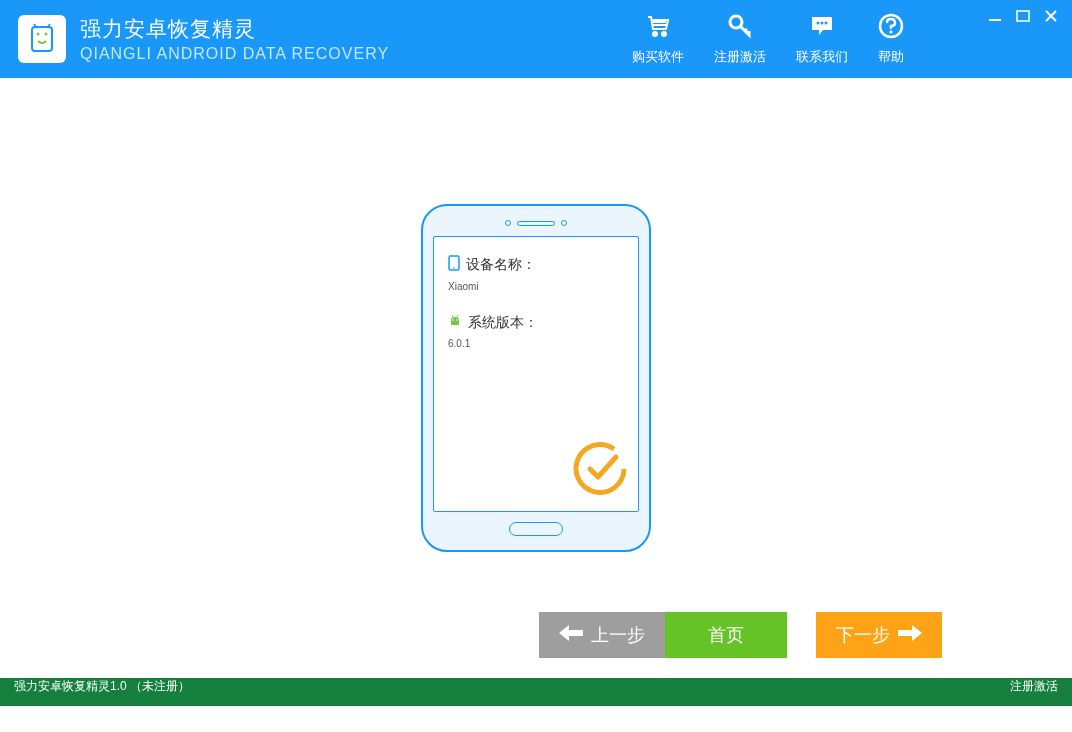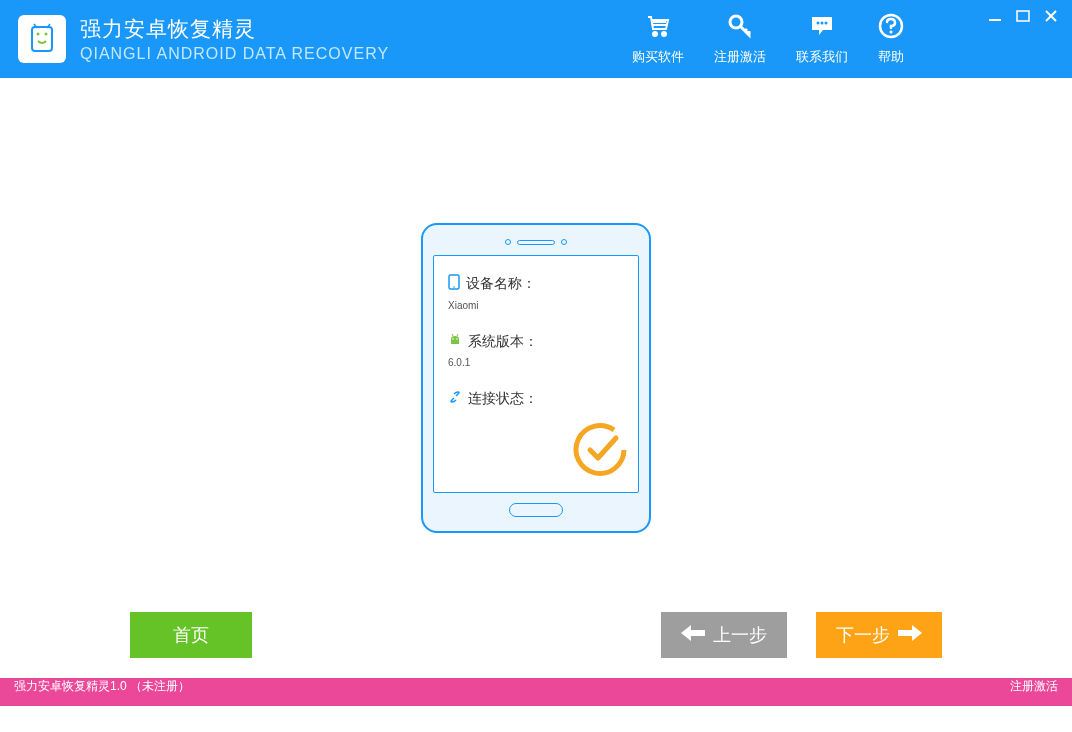--- a/index.html
+++ b/index.html
@@ -88,23 +88,23 @@
     .content {
       height: 600px;
       background: #fff;
       position: relative;
       display: flex;
       align-items: center;
       justify-content: center;
     }
     .phone-frame {
       width: 230px;
-      height: 310px;
+      height: 348px;
       border: 2px solid #1998fa;
-      border-radius: 16px;
+      border-radius: 26px;
       background: #eaf5fe;
       padding: 12px 10px 14px 10px;
       display: flex;
       flex-direction: column;
       align-items: center;
       position: relative;
     }
     .phone-top {
       display: flex;
       gap: 6px;
@@ -190,24 +190,24 @@
     .btn-prev {
       background: #9e9e9e;
       margin-left: auto;
     }
     .btn-next {
       background: #ffa316;
       margin-left: 29px;
     }
     .footer {
       height: 28px;
-      background: #ec4899;
-      display: flex;
-      align-items: flex-start;
-      padding: 0 14px;
+      background: #15803d;
+      display: flex;
+      align-items: flex-end;
+      padding: 11px 14px;
       color: #fff;
       font-size: 12px;
     }
     .footer-right {
       margin-left: auto;
       cursor: pointer;
     }
   </style>
 </head>
 <body>
@@ -320,52 +320,43 @@
                 <circle cx="9" cy="6" r="0.8" fill="#fff"></circle>
                 <line x1="4" y1="1" x2="5" y2="3" stroke="#7cc544" stroke-width="1"></line>
                 <line x1="10" y1="1" x2="9" y2="3" stroke="#7cc544" stroke-width="1"></line>
               </svg>
           </span>
           <span class="info-label">系统版本：</span>
         </div>
         <div class="info-value">6.0.1</div>
       </div>
       <div class="info-block">
-        <div class="info-label-row">
-          <span>
-            <svg width="14" height="14" viewBox="0 0 14 14" fill="none" stroke="#1998fa" stroke-width="1.5">
-                <path d="M6 8 L4 10 Q2 12 4 12 Q6 12 8 10"></path>
-                <path d="M8 6 L10 4 Q12 2 10 2 Q8 2 6 4"></path>
-              </svg>
-          </span>
-          <span class="info-label">连接状态：</span>
-        </div>
       </div>
       <div class="check-icon">
         <svg width="60" height="60" viewBox="0 0 60 60" fill="none" stroke="#f5a623" stroke-width="5">
           <path d="M54 30 A24 24 0 1 1 44 10"></path>
           <path d="M20 30 L28 38 L46 18" stroke-linecap="round" stroke-linejoin="round"></path>
         </svg>
       </div>
     </div>
     <div class="phone-home-btn"></div>
   </div>
 
   <div class="bottom-buttons">
-    <div class="btn btn-home">
-      <span>首页</span>
-    </div>
     <div class="btn btn-prev">
       <span>
         <svg width="24" height="16" viewBox="0 0 24 16" fill="#fff">
             <path d="M0 8 L10 0 L10 5 L24 5 L24 11 L10 11 L10 16 Z"></path>
           </svg>
       </span>
       <span>上一步</span>
     </div>
+    <div class="btn btn-home">
+      <span>首页</span>
+    </div>
     <div class="btn btn-next">
       <span>下一步</span>
       <span>
         <svg width="24" height="16" viewBox="0 0 24 16" fill="#fff">
             <path d="M24 8 L14 0 L14 5 L0 5 L0 11 L14 11 L14 16 Z"></path>
           </svg>
       </span>
     </div>
   </div>
 </div>

